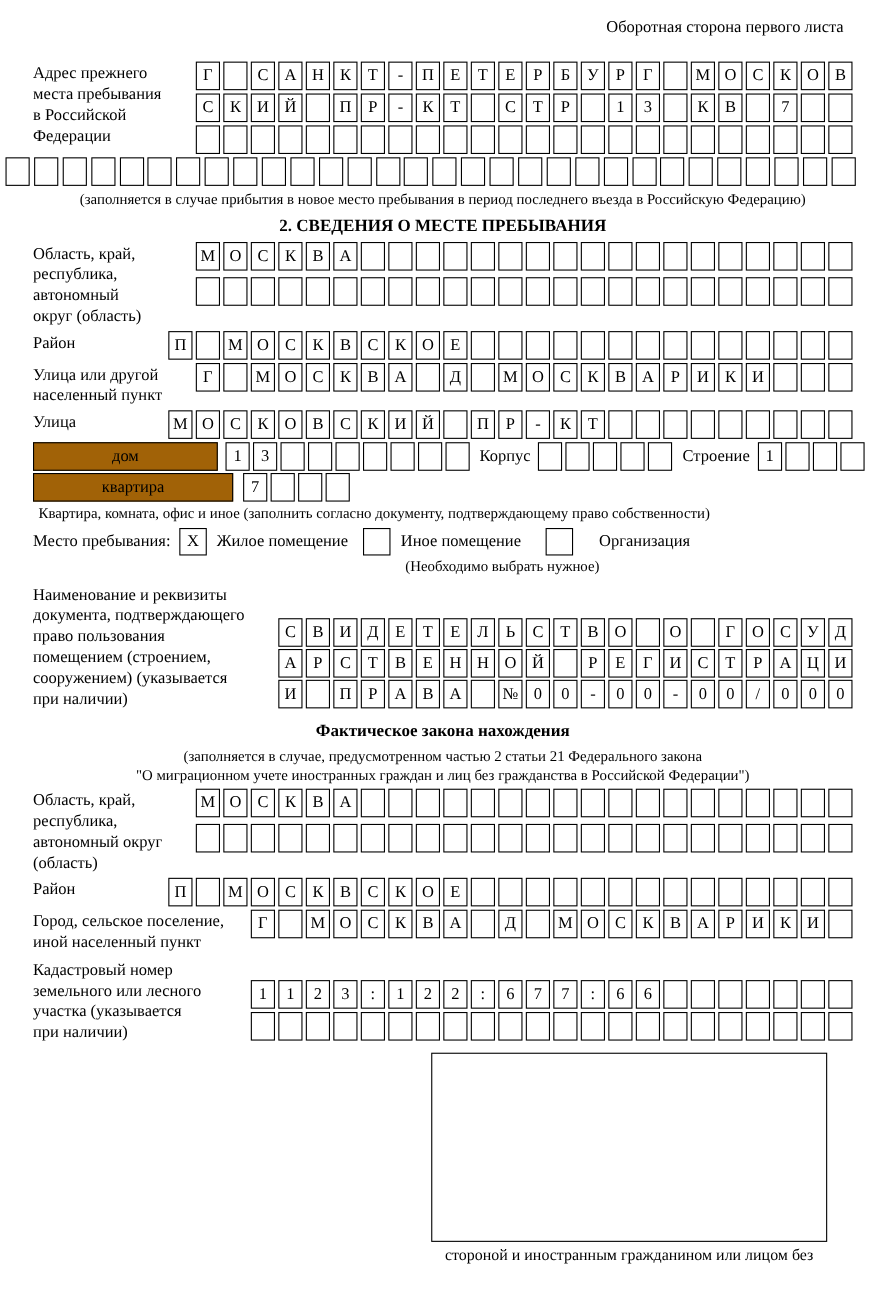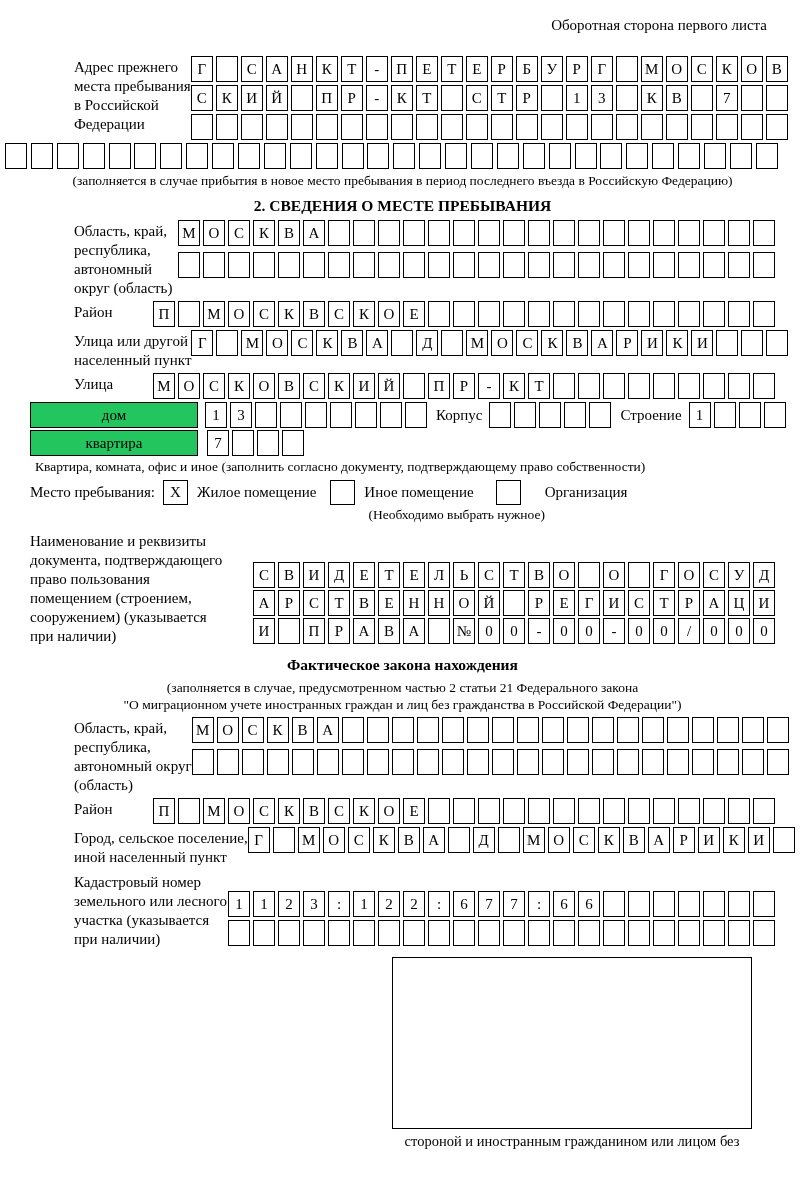--- a/index.html
+++ b/index.html
@@ -4,21 +4,21 @@
 <style>
   html,body { margin:0; padding:0; background:#888; }
   .page {
     width:800px; height:1180px; background:#ffffff; color:#000;
     font-family:"Liberation Serif", serif;
     box-sizing:border-box; padding:8px 25px 0 30px;
     position:relative; overflow:hidden; margin:0 auto;
   }
   .pageheader { text-align:right; font-size:15px; line-height:18px; margin:8px 8px 22px 0; }
 
-  .field { display:flex; align-items:flex-start; margin-bottom:3px;margin-left:44px; }
+  .field { display:flex; align-items:flex-start; margin-bottom:3px; }
   .flabel { font-size:15px; line-height:19px; padding-top:2px; white-space:nowrap; }
   .rows { margin-left:auto; }
   .cellrow { display:flex; justify-content:flex-end; margin-left:auto; }
   .rows .cellrow { margin-bottom:3px; }
   .rows .cellrow:last-child { margin-bottom:0; }
   .rows.gapped .cellrow { margin-bottom:6px; }
   .rows.gapped .cellrow:last-child { margin-bottom:0; }
 
   .cell {
     box-sizing:border-box; flex:0 0 22px; width:22px; height:26px;
@@ -32,25 +32,25 @@
   .cellrow.spread .cell { margin-right:0; }
 
   .note { font-size:13.5px; line-height:16px; margin-top:4px; }
   .note.center { text-align:center; }
   .note.left { text-align:left; padding-left:5px; margin-top:3px; margin-bottom:4px; }
 
   .sectitle { text-align:center; font-weight:bold; font-size:15.5px; line-height:19px; margin:7px 0 5px 0; }
 
   .houserow { display:flex; align-items:flex-start; margin-top:2px; margin-right:-22px; }
   .longbox {
-    box-sizing:border-box; border:1.6px solid #000; height:26px; background:#22c55e;
+    box-sizing:border-box; border:1.6px solid #000; height:26px; background:#a16207;
     display:flex; align-items:center; justify-content:center; font-size:15px;
   }
   .longbox.house { width:168px; margin-right:7px; }
-  .longbox.apt { width:168px; margin-right:9px; }
+  .longbox.apt { width:182px; margin-right:9px; }
   .inlabel { font-size:15px; line-height:26px; white-space:nowrap; }
   .houserow .cellrow { margin-left:0; justify-content:flex-start; }
   .ml1 { margin-left:9px; margin-right:7px;text-align:center; }
 
   .stayrow { display:flex; align-items:center; margin-top:5px; font-size:15px; }
   .checkbox {
     box-sizing:border-box; width:25px; height:25px; border:1.6px solid #000;
     display:inline-flex; align-items:center; justify-content:center;
     font-size:15px; flex:0 0 25px;
   }

